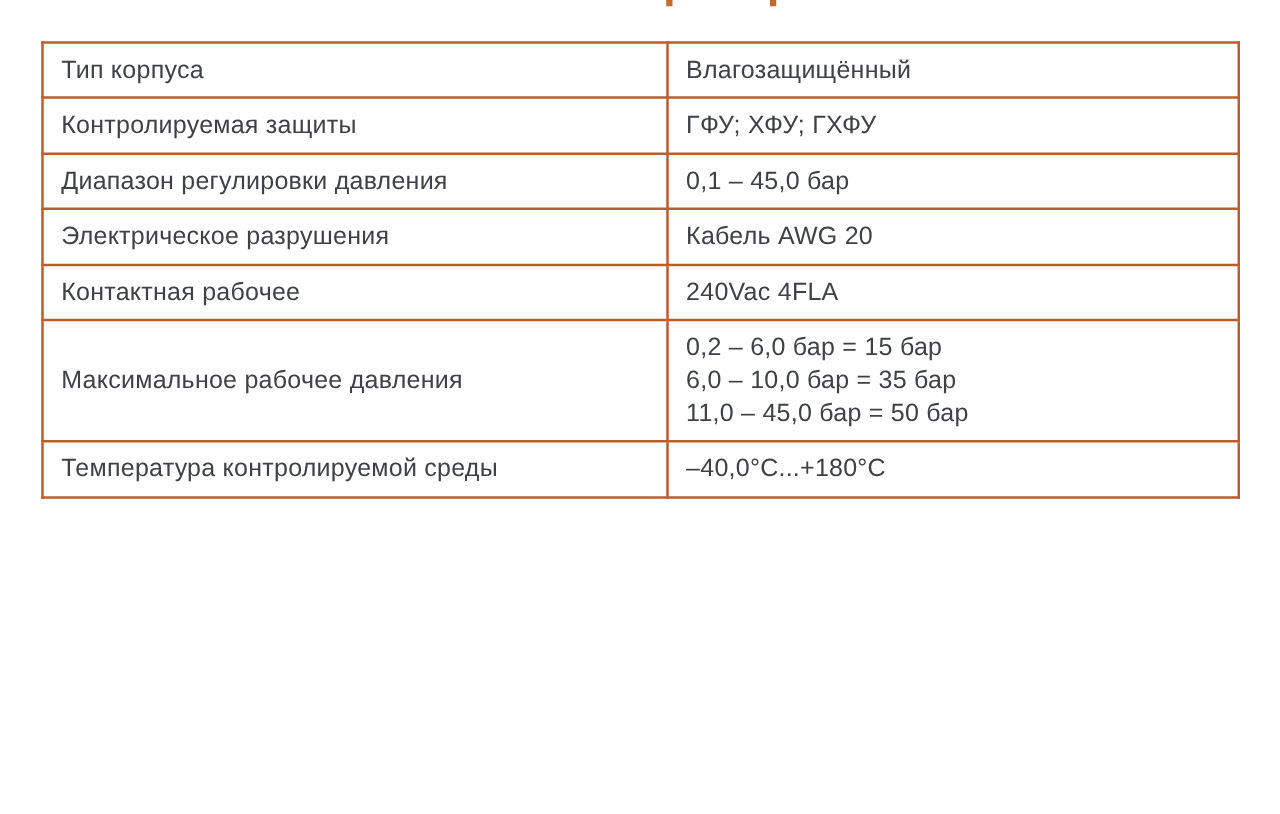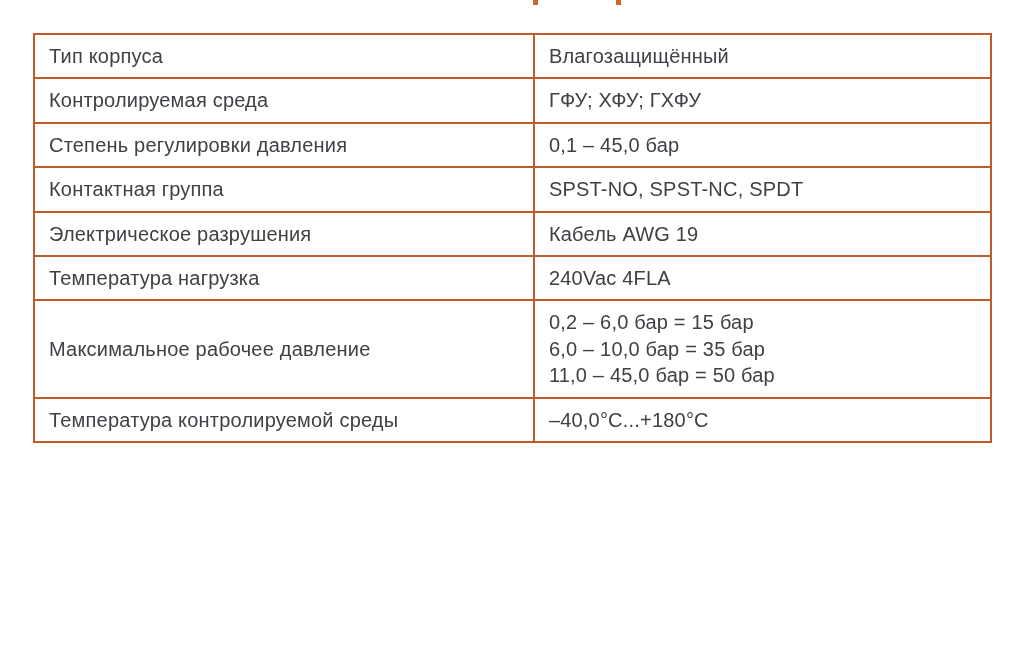--- a/index.html
+++ b/index.html
@@ -54,41 +54,37 @@
   <div class="title-fragment f1"></div>
   <div class="title-fragment f2"></div>
 
   <table class="spec-table">
     <tbody>
       <tr>
         <td class="spec-label">Тип корпуса</td>
         <td class="spec-value">Влагозащищённый</td>
       </tr>
       <tr>
-        <td class="spec-label">Контролируемая среда</td>
+        <td class="spec-label">Контролируемая защиты</td>
         <td class="spec-value">ГФУ; ХФУ; ГХФУ</td>
       </tr>
       <tr>
-        <td class="spec-label">Степень регулировки давления</td>
+        <td class="spec-label">Диапазон регулировки давления</td>
         <td class="spec-value">0,1 – 45,0 бар</td>
       </tr>
       <tr>
-        <td class="spec-label">Контактная группа</td>
-        <td class="spec-value">SPST-NO, SPST-NC, SPDT</td>
+        <td class="spec-label">Электрическое разрушения</td>
+        <td class="spec-value">Кабель AWG 20</td>
       </tr>
       <tr>
-        <td class="spec-label">Электрическое разрушения</td>
-        <td class="spec-value">Кабель AWG 19</td>
-      </tr>
-      <tr>
-        <td class="spec-label">Температура нагрузка</td>
+        <td class="spec-label">Контактная рабочее</td>
         <td class="spec-value">240Vac 4FLA</td>
       </tr>
       <tr>
-        <td class="spec-label">Максимальное рабочее давление</td>
+        <td class="spec-label">Максимальное рабочее давления</td>
         <td class="spec-value">0,2 – 6,0 бар = 15 бар
 6,0 – 10,0 бар = 35 бар
 11,0 – 45,0 бар = 50 бар</td>
       </tr>
       <tr>
         <td class="spec-label">Температура контролируемой среды</td>
         <td class="spec-value">–40,0°C...+180°C</td>
       </tr>
     </tbody>
   </table>

